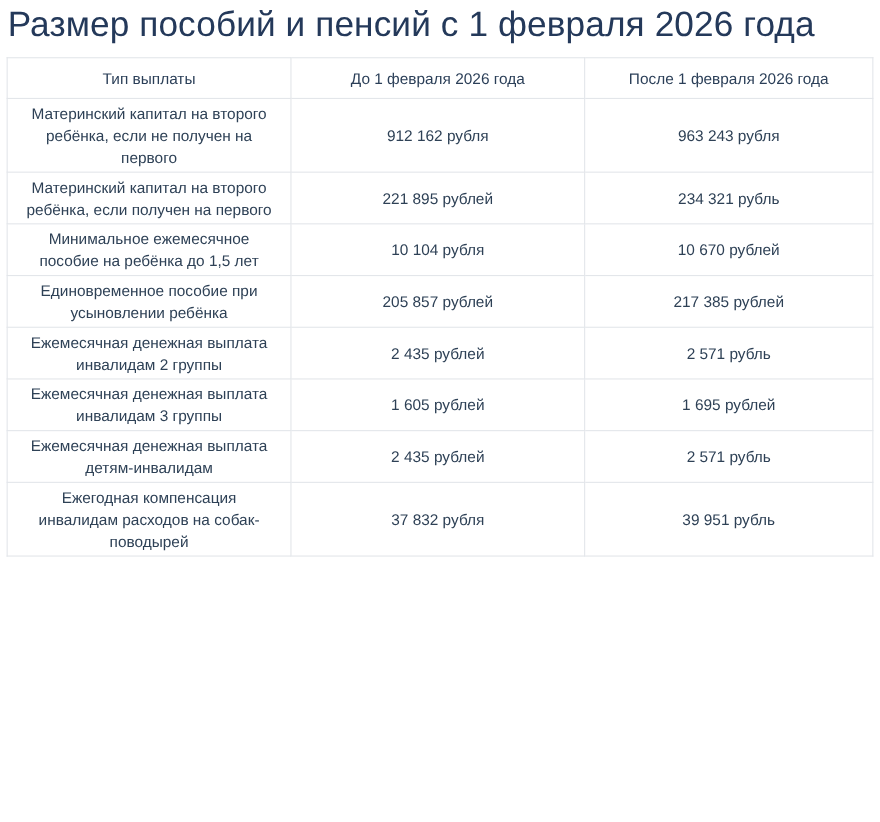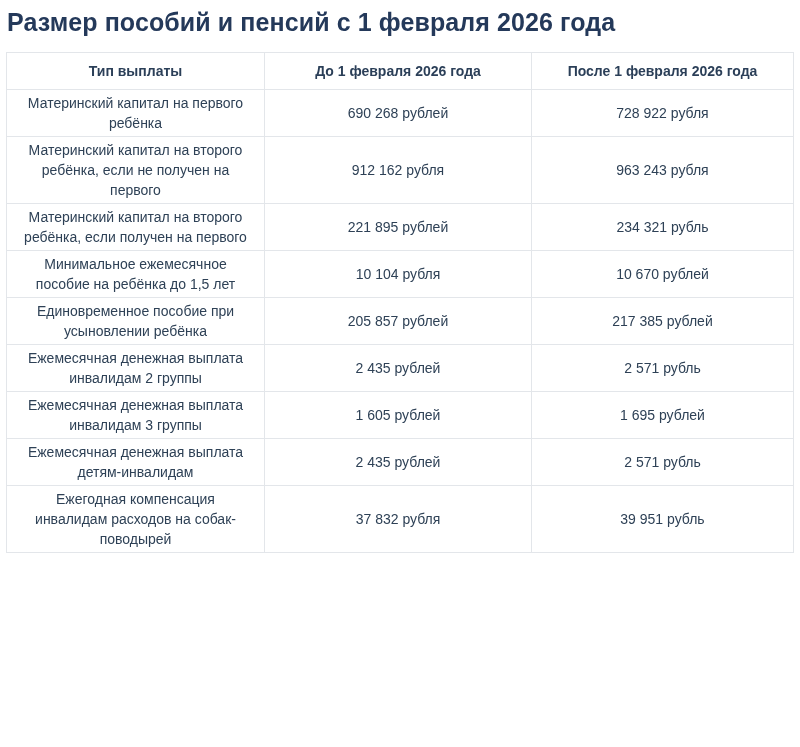--- a/index.html
+++ b/index.html
@@ -10,22 +10,22 @@
     overflow: hidden;
     background: #ffffff;
     font-family: "Liberation Sans", "DejaVu Sans", sans-serif;
   }
 
   .page {
     padding: 5px 6px 0 6px;
   }
 
   .page-title {
-    font-size: 25px;
-    font-weight: 700;
+    font-size: 32px;
+    font-weight: 400;
     line-height: 30px;
     color: #24395a;
     letter-spacing: 0.1px;
     margin: 2px 0 0 1px;
   }
 
   table.benefits {
     margin-top: 15px;
     width: 787px;
     border-collapse: collapse;
@@ -36,21 +36,21 @@
 
   table.benefits th,
   table.benefits td {
     border: 1px solid #e3e6ea;
     text-align: center;
     vertical-align: middle;
     background: #ffffff;
   }
 
   table.benefits th {
-    font-weight: 700;
+    font-weight: 400;
     padding: 8px 10px;
     line-height: 20px;
     color: #2b3f58;
   }
 
   table.benefits td {
     padding: 3px 14px;
     line-height: 20px;
   }
 
@@ -72,25 +72,20 @@
       <col class="c3">
     </colgroup>
     <thead>
       <tr>
         <th>Тип выплаты</th>
         <th>До 1 февраля 2026 года</th>
         <th>После 1 февраля 2026 года</th>
       </tr>
     </thead>
     <tbody>
-        <tr>
-    <td>Материнский капитал на первого ребёнка</td>
-    <td>690 268 рублей</td>
-    <td>728 922 рубля</td>
-  </tr>
         <tr>
     <td>Материнский капитал на второго ребёнка, если не получен на первого</td>
     <td>912 162 рубля</td>
     <td>963 243 рубля</td>
   </tr>
         <tr>
     <td>Материнский капитал на второго ребёнка, если получен на первого</td>
     <td>221 895 рублей</td>
     <td>234 321 рубль</td>
   </tr>

